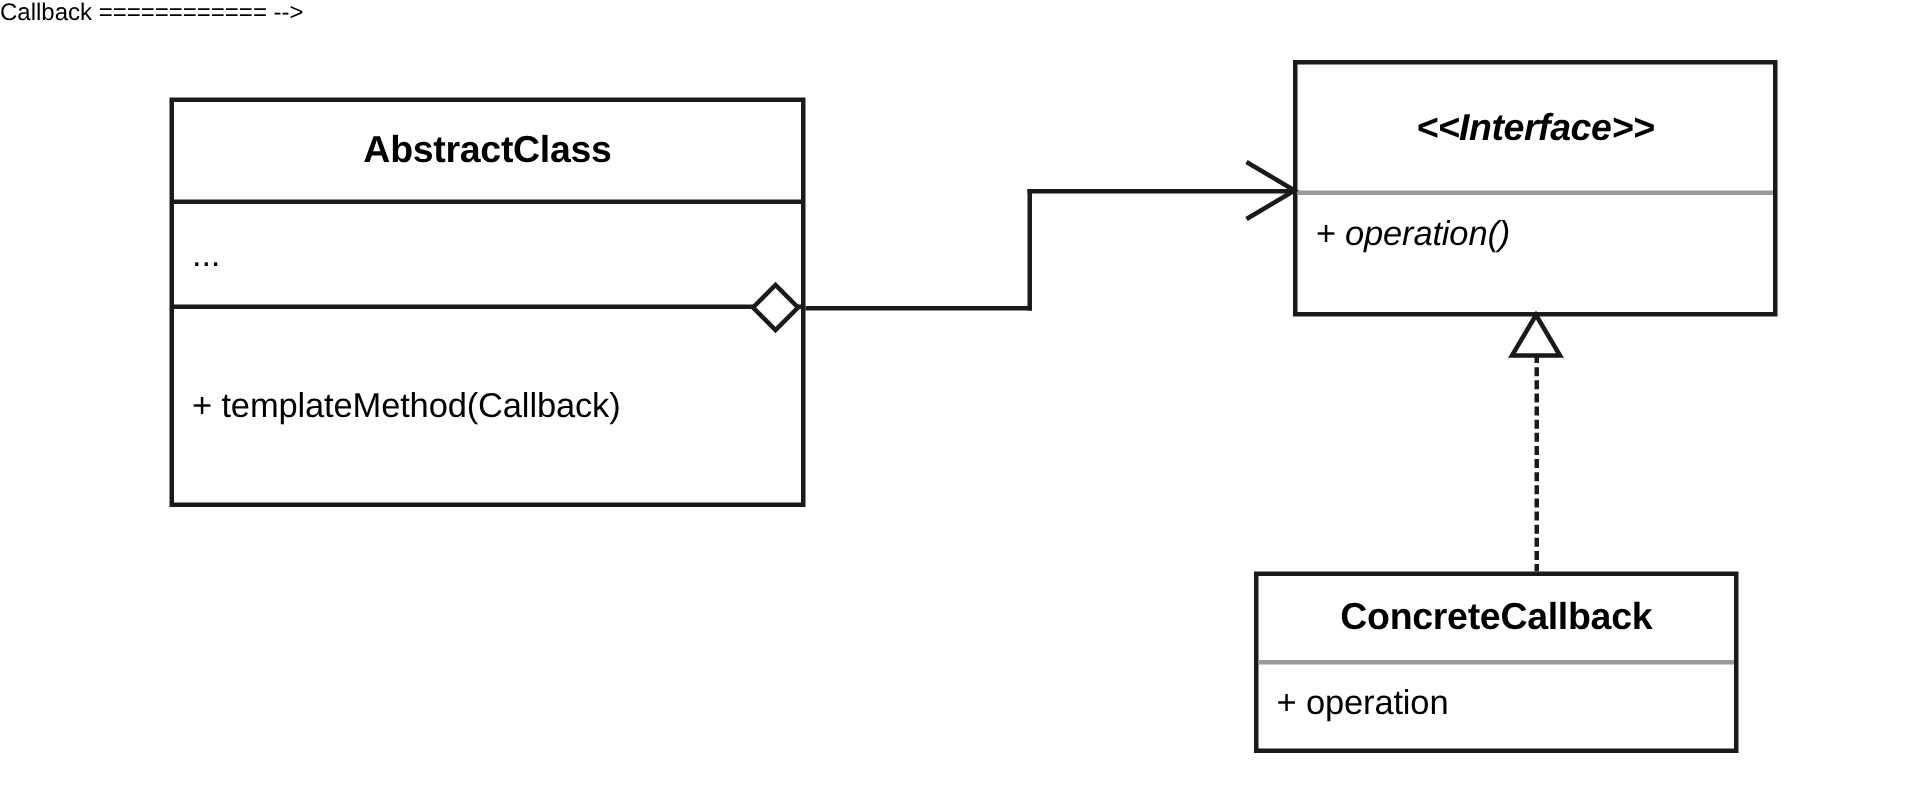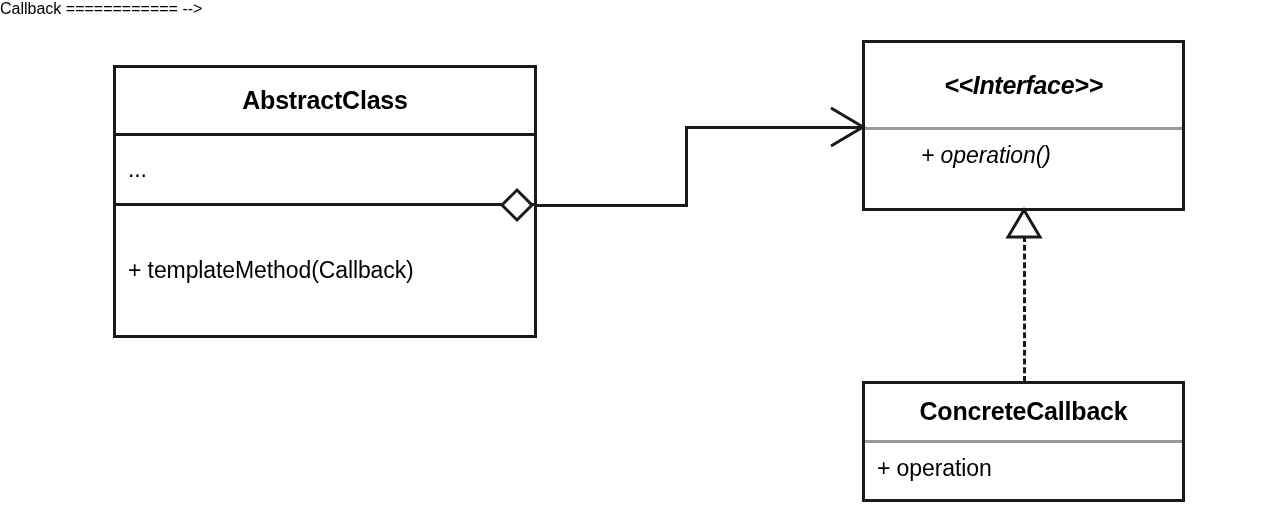--- a/index.html
+++ b/index.html
@@ -68,21 +68,20 @@
     display: flex;
     flex-direction: column;
     justify-content: center;
   }
   .uml-compartment .member {
     white-space: nowrap;
     letter-spacing: -0.1px;
   }
   .uml-compartment .member.italic {
     font-style: italic;
-    margin-left: 44px;
   }
   .uml-compartment.top-pad {
     justify-content: flex-start;
     padding-top: 10px;
   }
 
   
   .conn {
     position: absolute;
     background: #1a1a1a;
@@ -134,21 +133,21 @@
     <div class="uml-header" style="height:84px;">
       <div class="uml-stereotype">&lt;&lt;Interface&gt;&gt;</div>
     </div>
     <div class="uml-divider gray"></div>
     <div class="uml-compartment top-pad" style="height:78px;">
       <div class="member italic">+ operation()</div>
     </div>
   </div>
 
   
-  <div class="uml-box" style="left:862px; top:381px; width:323px; height:121px;">
+  <div class="uml-box" style="left:836px; top:381px; width:323px; height:121px;">
     <div class="uml-header" style="height:56px;">
       <div class="uml-title">ConcreteCallback</div>
     </div>
     <div class="uml-divider gray"></div>
     <div class="uml-compartment top-pad" style="height:59px;">
       <div class="member">+ operation</div>
     </div>
   </div>
 
    Callback ============ --&gt;

